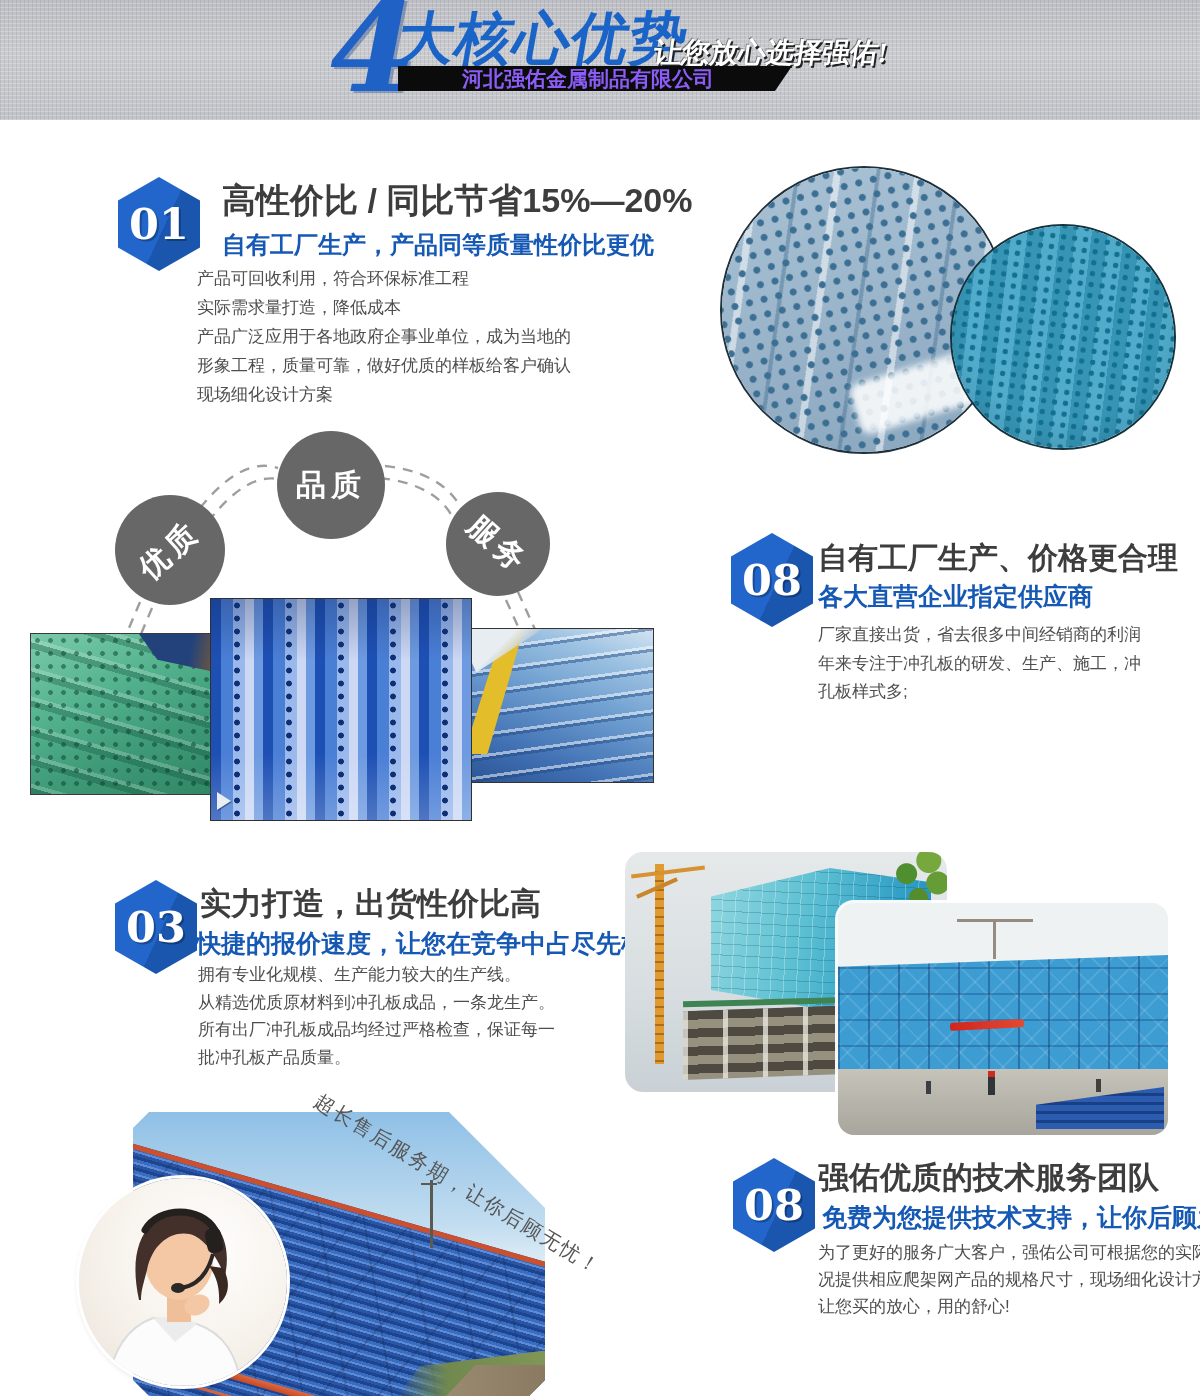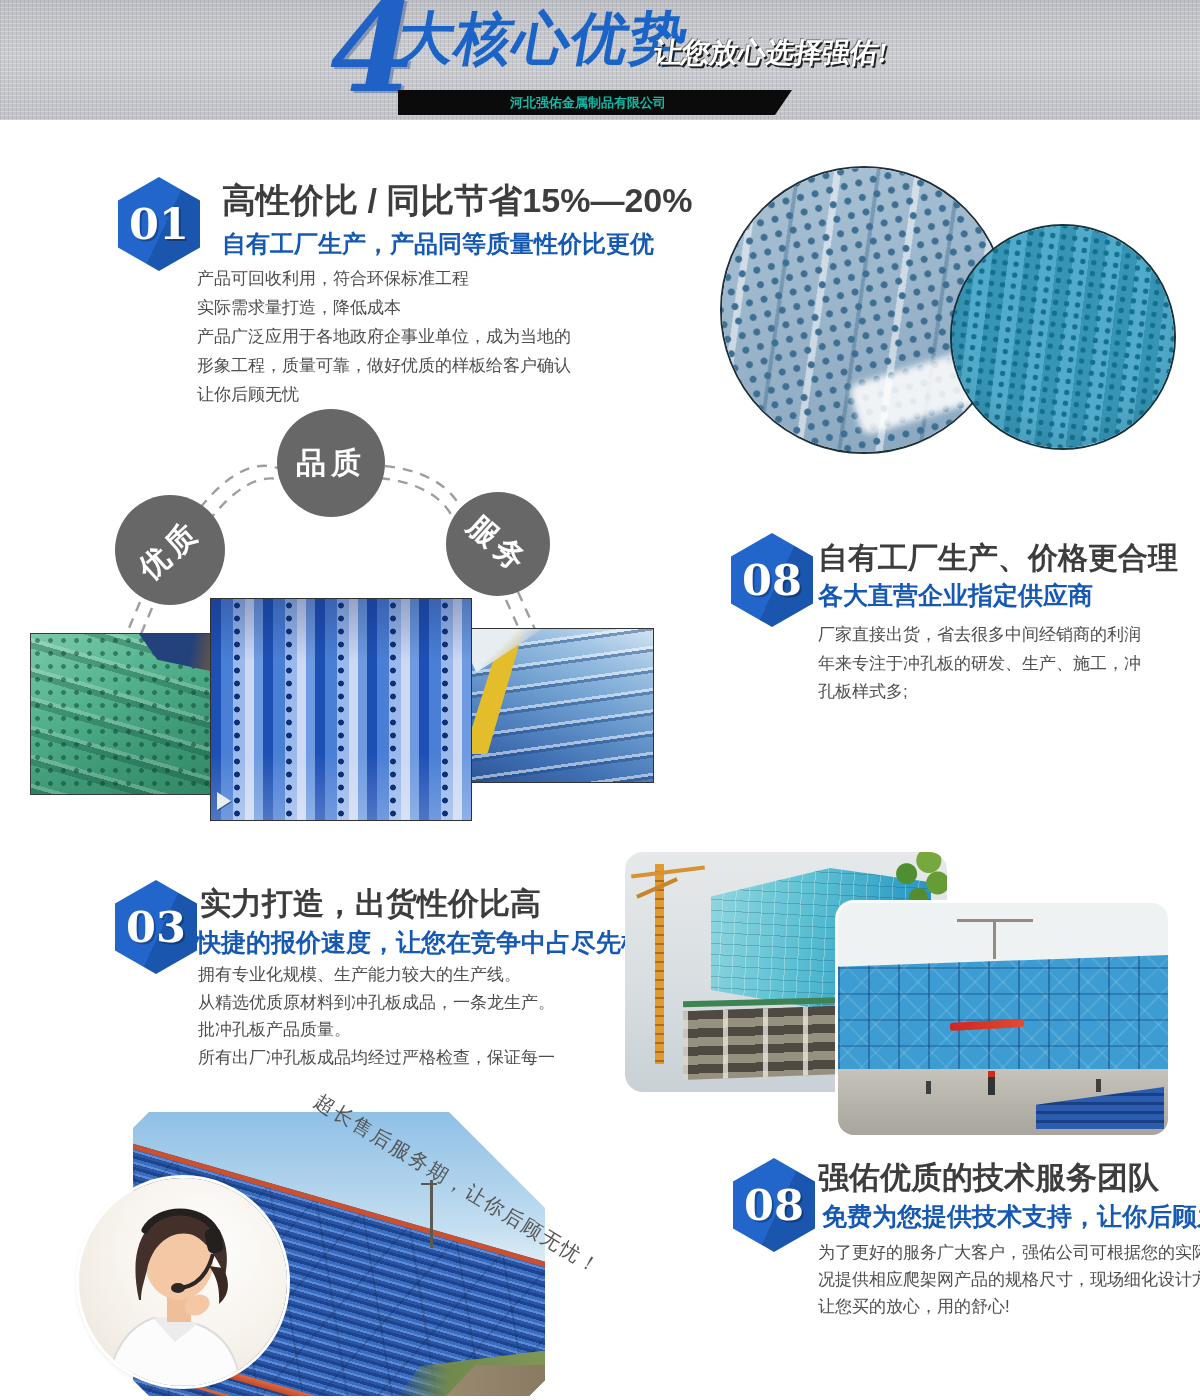--- a/index.html
+++ b/index.html
@@ -15,36 +15,36 @@
          linear-gradient(180deg,#bdbfc4 0%,#caccd0 45%,#c2c4c9 100%);}
   .hdr-num{position:absolute;left:330px;top:-14px;font-family:"DejaVu Serif","Liberation Serif",serif;
            font-weight:bold;font-style:italic;font-size:124px;line-height:1;color:#2061c6;
            text-shadow:3px 2px 0 rgba(18,58,130,.35);}
   .hdr-title{position:absolute;left:398px;top:10px;font-family:"Liberation Serif","DejaVu Serif",serif;
              font-weight:bold;font-size:57px;line-height:1;color:#1a64c8;transform:skewX(-10deg);
              letter-spacing:1px;white-space:nowrap;}
   .hdr-slogan{position:absolute;left:654px;top:34px;font-family:"Liberation Serif","DejaVu Serif",serif;
               font-weight:bold;font-size:28px;color:#ffffff;transform:skewX(-8deg);white-space:nowrap;
               text-shadow:2px 2px 0 #222222, -1px -1px 0 rgba(40,40,40,.5);}
-  .hdr-company{position:absolute;left:398px;top:90px;width:394px;height:25px;background:#0b0b0b;
+  .hdr-company{position:absolute;left:398px;top:66px;width:394px;height:25px;background:#0b0b0b;
                clip-path:polygon(0 0,100% 0,calc(100% - 17px) 100%,0 100%);
-               color:#14b8a6;font-size:13px;font-weight:bold;text-align:center;line-height:25px;
+               color:#8b5cf6;font-size:21px;font-weight:bold;text-align:center;line-height:25px;
                padding-right:14px;box-sizing:border-box;white-space:nowrap;}
 
   
   .hex{position:absolute;width:82px;height:94px;
        background:linear-gradient(115deg,#2266cc 0 55%,#1a55ae 55%);
        clip-path:polygon(50% 0%,100% 25%,100% 75%,50% 100%,0% 75%,0% 25%);
        display:flex;align-items:center;justify-content:center;}
   .hex span{font-family:"DejaVu Serif","Liberation Serif",serif;font-weight:bold;font-size:43px;
             color:#ffffff;text-shadow:2px 2px 0 rgba(0,0,0,.28);}
 
   
   .adv-title{position:absolute;font-weight:bold;color:#3d3d3d;white-space:nowrap;line-height:1.1;}
-  .adv-sub{position:absolute;font-family:Liberation Serif, serif;font-weight:bold;
+  .adv-sub{position:absolute;font-family:Liberation Sans, sans-serif;font-weight:bold;
            color:#1659b4;white-space:nowrap;line-height:1.15;}
   .adv-body{position:absolute;font-size:17px;color:#4e4e4e;white-space:nowrap;}
   .adv-body .bl{display:block;}
   .t1{left:222px;top:182px;font-size:34px;}
   .s1{left:222px;top:231px;font-size:24px;}
   .b1{left:197px;top:264px;line-height:29px;}
   .t2{left:818px;top:541px;font-size:30px;}
   .s2{left:818px;top:582px;font-size:25px;}
   .b2{left:818px;top:621px;line-height:28.5px;}
   .t3{left:200px;top:887px;font-size:31px;font-family:Liberation Serif, serif;}
@@ -52,21 +52,21 @@
   .b3{left:198px;top:961px;line-height:27.5px;}
   .t4{left:818px;top:1161px;font-size:31px;}
   .s4{left:822px;top:1203px;font-size:25px;}
   .b4{left:818px;top:1239px;line-height:27px;}
 
   
   .badge{position:absolute;border-radius:50%;background:#666766;display:flex;align-items:center;
          justify-content:center;color:#fff;font-weight:bold;font-size:30px;letter-spacing:5px;}
   .badge-left{left:115px;top:495px;width:110px;height:110px;}
   .badge-left .rot{transform:rotate(-42deg);}
-  .badge-center{left:277px;top:409px;width:108px;height:108px;}
+  .badge-center{left:277px;top:431px;width:108px;height:108px;}
   .badge-right{left:446px;top:492px;width:104px;height:104px;}
   .badge-right .rot{transform:rotate(42deg);}
 
   
   .img-green{left:30px;top:633px;width:200px;height:160px;border:1px solid #3a3a3a;z-index:1;
     background-color:#4aa886;
     background-image:
       radial-gradient(circle, rgba(8,62,46,.5) 2px, transparent 2.8px),
       repeating-linear-gradient(16deg, rgba(10,70,50,.30) 0 6px, rgba(255,255,255,.20) 6px 10px, transparent 10px 28px),
       linear-gradient(155deg,#7acbaa 0%,#52b18c 38%,#3f9a77 64%,#2f8563 100%);
@@ -212,21 +212,21 @@
   <div class="hex" style="left:118px;top:177px;">
     <span>01</span>
   </div>
   <div class="adv-title t1">高性价比 / 同比节省15%—20%</div>
   <div class="adv-sub s1">自有工厂生产，产品同等质量性价比更优</div>
   <div class="adv-body b1">
     <span class="bl">产品可回收利用，符合环保标准工程</span>
     <span class="bl">实际需求量打造，降低成本</span>
     <span class="bl">产品广泛应用于各地政府企事业单位，成为当地的</span>
     <span class="bl">形象工程，质量可靠，做好优质的样板给客户确认</span>
-    <span class="bl">让你后顾无忧</span>
+    <span class="bl">现场细化设计方案</span>
   </div>
 
   <div class="abs circleA">
     <div class="fill"></div>
     <div class="glare"></div>
   </div>
   <div class="abs circleB">
     <div class="fill"></div>
   </div>
 
@@ -268,22 +268,22 @@
   </div>
 
   <div class="hex" style="left:115px;top:880px;">
     <span>03</span>
   </div>
   <div class="adv-title t3">实力打造，出货性价比高</div>
   <div class="adv-sub s3">快捷的报价速度，让您在竞争中占尽先机</div>
   <div class="adv-body b3">
     <span class="bl">拥有专业化规模、生产能力较大的生产线。</span>
     <span class="bl">从精选优质原材料到冲孔板成品，一条龙生产。</span>
+    <span class="bl">所有出厂冲孔板成品均经过严格检查，保证每一</span>
     <span class="bl">批冲孔板产品质量。</span>
-    <span class="bl">所有出厂冲孔板成品均经过严格检查，保证每一</span>
   </div>
 
   <div class="abs photoA">
     <div class="abs pa-mast"></div>
     <div class="abs pa-jib"></div>
     <div class="abs pa-diag"></div>
     <div class="abs pa-bldg"></div>
     <div class="abs pa-greenedge"></div>
     <div class="abs pa-floors"></div>
     <div class="abs pa-tree"></div>

